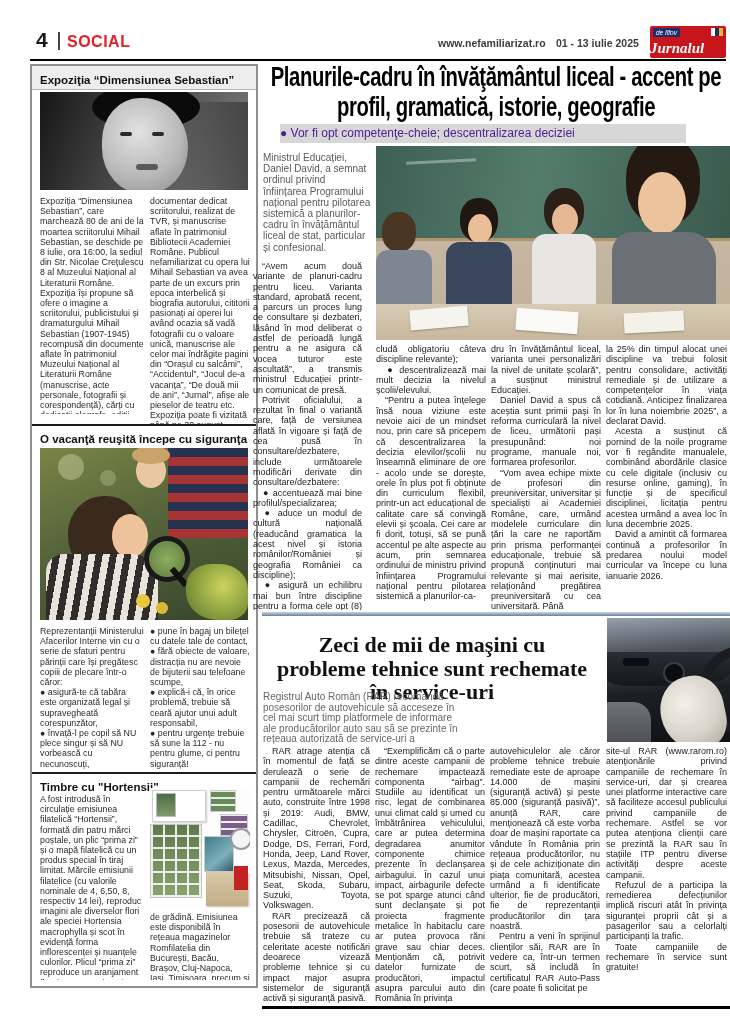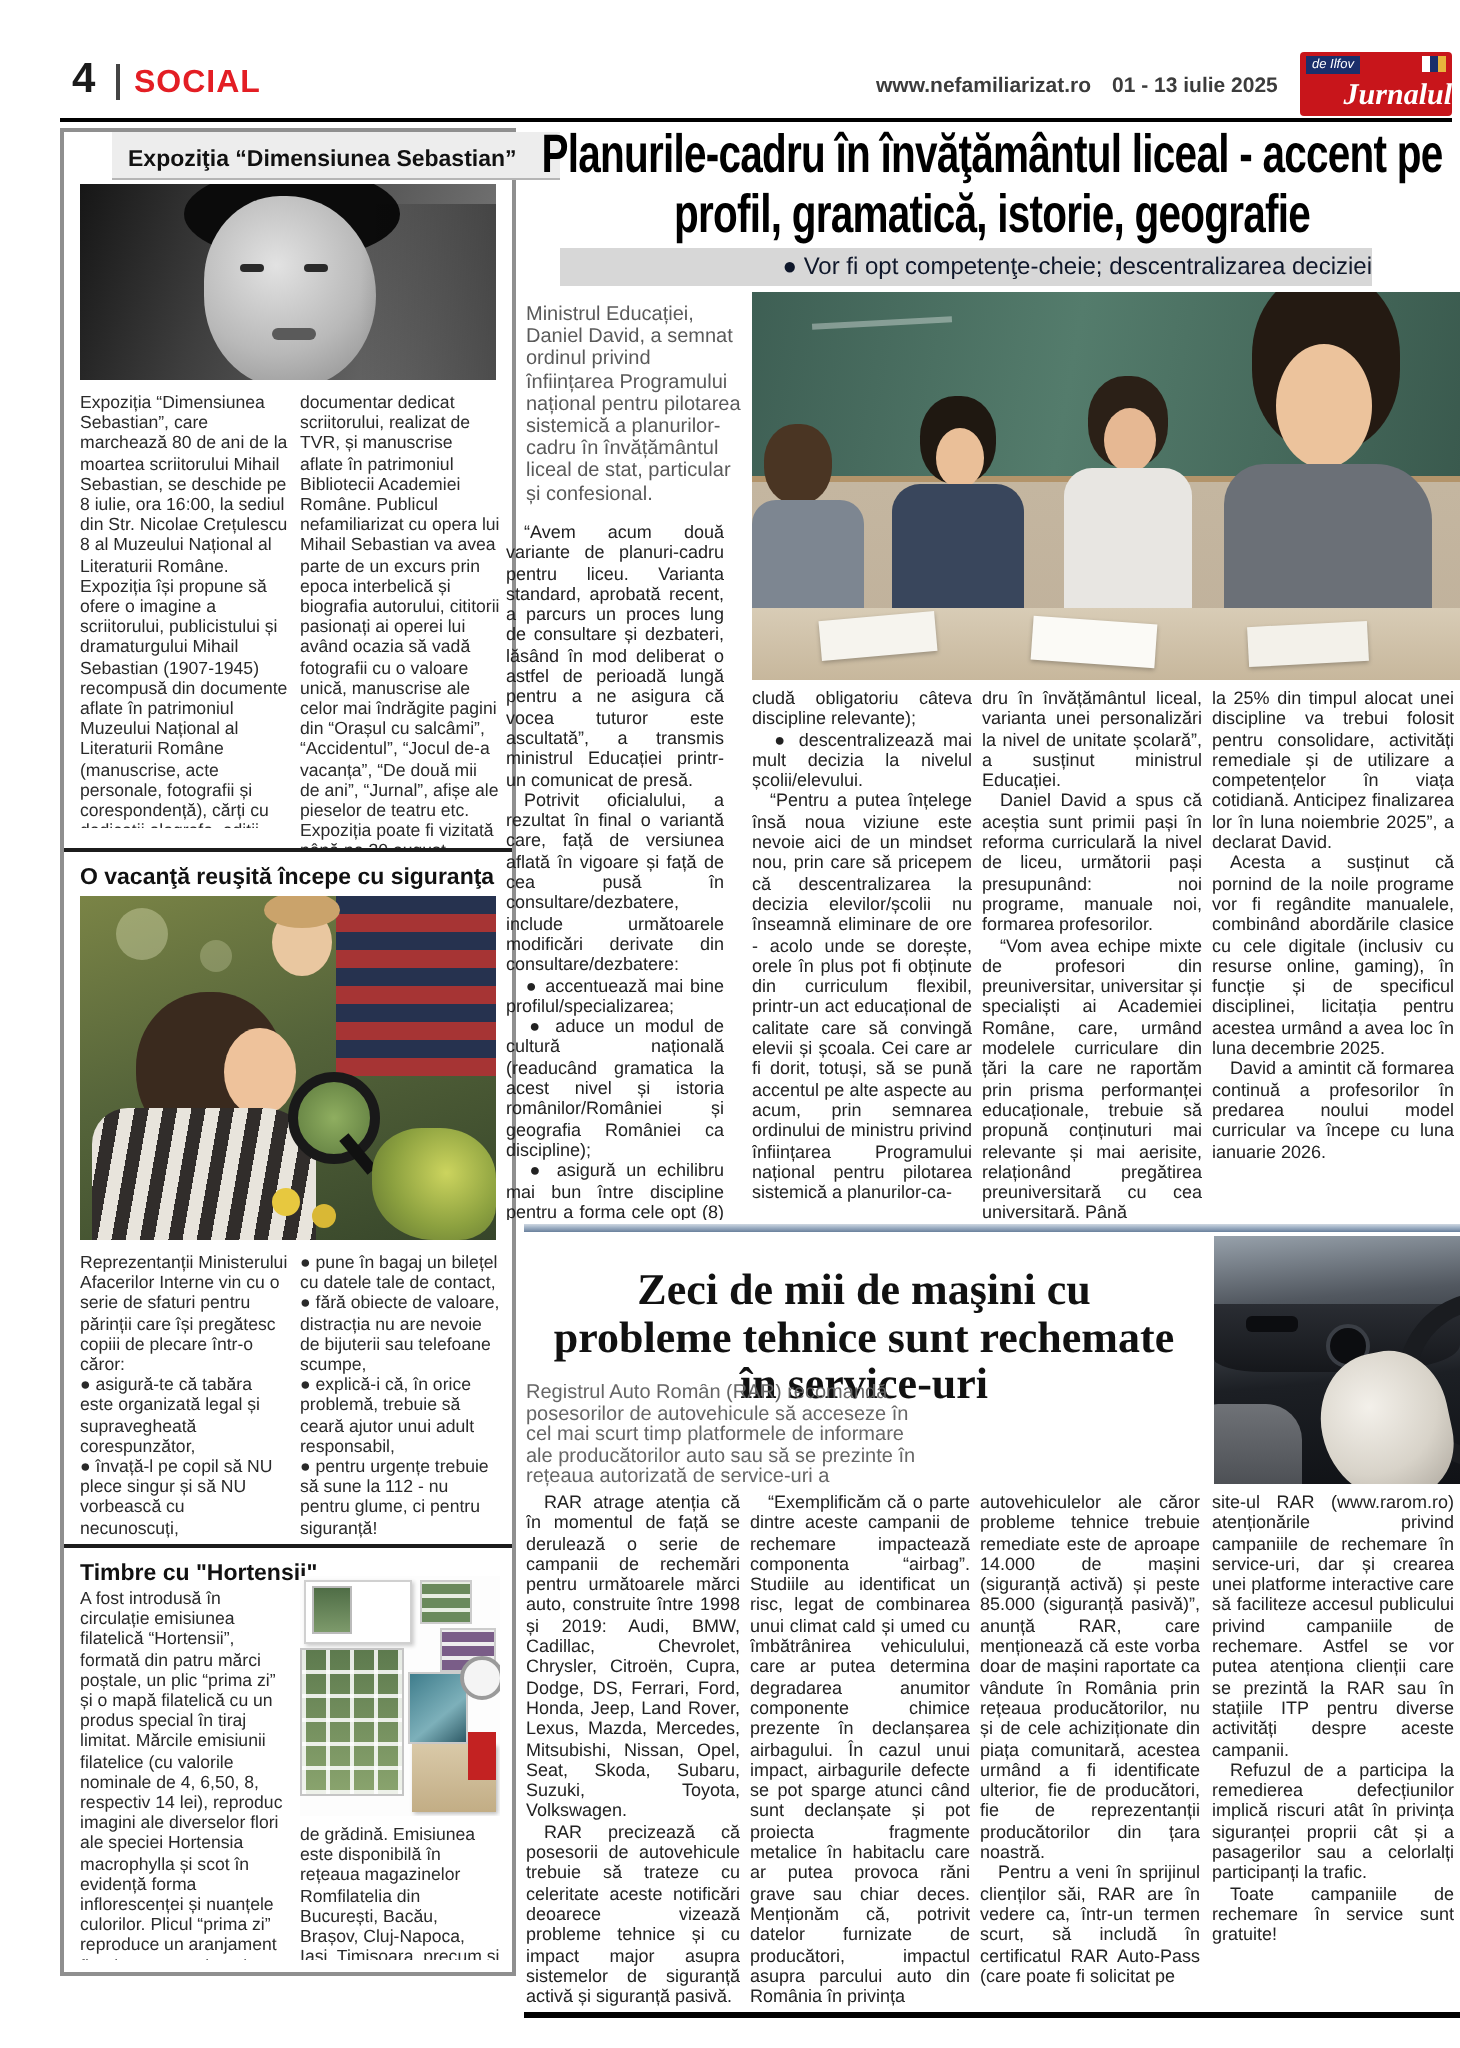--- a/index.html
+++ b/index.html
@@ -10,32 +10,32 @@
   .pgnum{font-weight:bold;font-size:21px;}
   .hsep{width:2px;height:18px;background:#444;}
   .section{font-weight:bold;font-size:16px;color:#e31e24;letter-spacing:.5px;}
   .site,.date{font-weight:bold;font-size:10.5px;color:#3c3c3c;}
   .hrule{background:#000;}
   .logo{background:#c8151b;border-radius:2px;}
   .logo-tag{position:absolute;top:2px;left:3px;background:#1a2f6b;color:#fff;
             font-size:6.5px;font-style:italic;padding:0 3px;line-height:9px;}
   .logo-flag{position:absolute;top:2px;right:3px;width:12px;height:8px;
              background:linear-gradient(90deg,#fff 0 4px,#1a2f6b 4px 8px,#e8b43c 8px 12px);}
-  .logo-text{position:absolute;bottom:1px;left:0;width:100%;text-align:right;color:#fff;
+  .logo-text{position:absolute;bottom:1px;left:0;width:100%;text-align:left;color:#fff;
              font-family:"Liberation Serif",serif;font-weight:bold;font-style:italic;font-size:15px;}
   
   .sidebar{border:2px solid #8f8f8f;background:#fff;}
   .sb-title{font-weight:bold;font-size:11.5px;white-space:nowrap;color:#111;}
-  .sb-title-bar{background:#ededed;border-bottom:1px solid #b5b5b5;padding:4px 8px;margin-left:24px;}
+  .sb-title-bar{background:#ededed;border-bottom:1px solid #b5b5b5;padding:4px 8px;}
   .sb-title-line{border-top:2px solid #1c1c1c;padding:3px 8px 2px;}
   .sbcol{font-size:8.8px;line-height:10.2px;white-space:pre-line;overflow:hidden;color:#2a2a2a;}
   
   .edu-headline{font-weight:bold;font-size:27px;line-height:30px;letter-spacing:-.5px;
                 text-align:center;color:#000;transform:scaleX(.75);transform-origin:0 0;}
-  .subhead{background:#d7d7d7;color:#0f172a;font-size:12px;text-align:right;padding-top:2px;}
+  .subhead{background:#d7d7d7;color:#4c1d95;font-size:12px;text-align:left;padding-top:2px;}
   .lead{color:#5a5a5a;white-space:pre-line;overflow:hidden;}
   .col{font-size:9px;line-height:10.3px;text-align:justify;white-space:pre-line;
        overflow:hidden;color:#222;}
   .divider{background:linear-gradient(#cfd8e2 0%,#9fb0c4 45%,#69809c 100%);}
   .car-headline{font-family:"Liberation Serif",serif;font-weight:bold;font-size:22px;
                 line-height:23.5px;text-align:center;color:#111;margin-top:11px;}
   .brule{background:#000;}
   
   .photo{overflow:hidden;}
   .sh{position:absolute;}

